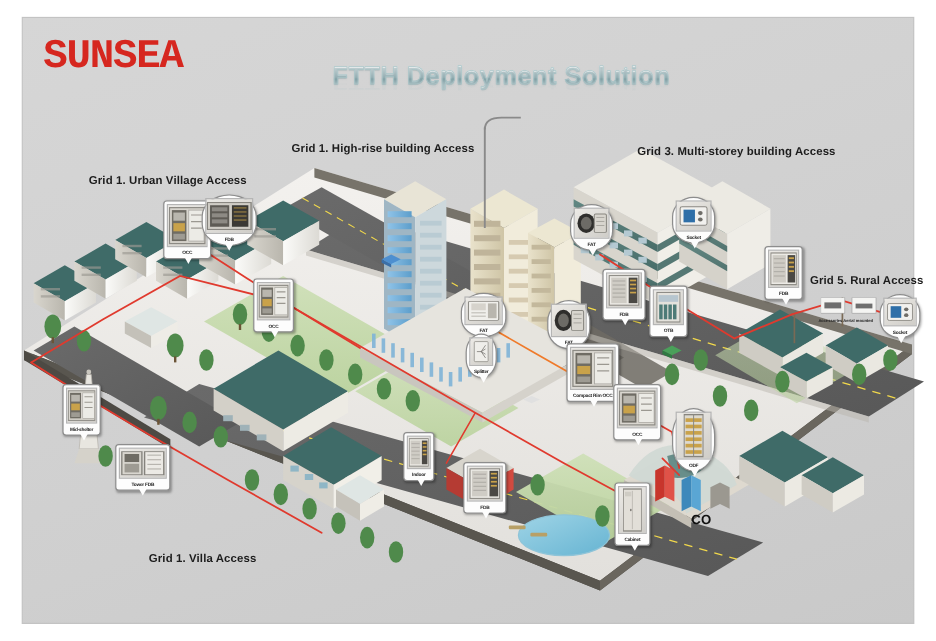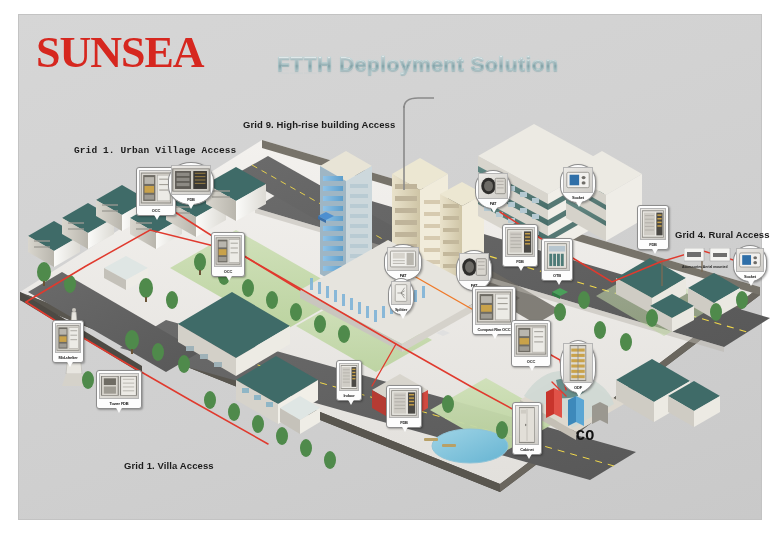--- a/index.html
+++ b/index.html
@@ -6,22 +6,22 @@
   body{width:780px;height:534px;overflow:hidden;font-family:"Liberation Sans",sans-serif;}
 
   #stage{position:relative;width:780px;height:534px;background:#ffffff;overflow:hidden;}
 
   
   .plate{position:absolute;left:18px;top:14px;width:744px;height:506px;
          background:linear-gradient(160deg,#d6d6d6 0%,#d2d2d2 38%,#cfcfcf 62%,#c9c9c9 100%);
          box-shadow:0 0 0 1px #c3c3c3 inset;}
 
   
-  .logo{position:absolute;left:36px;top:31px;font-size:44px;font-weight:bold;letter-spacing:-1px;
-        color:#d6271f;font-family:Liberation Serif, serif;line-height:1;}
+  .logo{position:absolute;left:36px;top:31px;font-size:34px;font-weight:bold;letter-spacing:-1px;
+        color:#d6271f;font-family:Liberation Mono, monospace;line-height:1;}
 
   
   .title-wrap{position:absolute;left:277px;top:52px;width:300px;height:44px;}
   .title{font-size:21px;font-weight:bold;letter-spacing:.5px;
          font-family:"Liberation Sans",sans-serif;
          background:linear-gradient(180deg,#eef4f4 0%,#ffffff 26%,#b8cdd0 52%,#8fb0b5 58%,#dfeaeb 78%,#f4f8f8 100%);
          -webkit-background-clip:text;background-clip:text;color:transparent;
          -webkit-text-stroke:.6px #a9c3c6;
          text-shadow:0 1px 1px rgba(120,150,155,.55);white-space:nowrap;}
   .title-refl{font-size:21px;font-weight:bold;letter-spacing:.5px;white-space:nowrap;
@@ -40,22 +40,22 @@
   
   .cal{position:absolute;background:#fdfdfd;border:1px solid #8d8d8d;border-radius:3px;
        box-shadow:1px 1px 2px rgba(0,0,0,.30);}
   .cal .ph{position:absolute;left:2px;top:2px;right:2px;bottom:9px;border:1px solid #b5b5b5;
        background:linear-gradient(145deg,#eceae6,#cfcdc8);overflow:hidden;}
   .cal .lb{position:absolute;left:0;right:0;bottom:0px;height:9px;line-height:9px;text-align:center;
        font-size:4px;font-weight:bold;color:#222;font-family:"Liberation Sans",sans-serif;
        letter-spacing:-.2px;white-space:nowrap;overflow:hidden;}
   .cal .tail{position:absolute;width:0;height:0;border-style:solid;}
   .cal.round{border-radius:50%/42%;}
-  .colbl{position:absolute;font-size:15px;font-weight:bold;color:#111;letter-spacing:.3px;
-       font-family:Liberation Mono, monospace;}
+  .colbl{position:absolute;font-size:11px;font-weight:bold;color:#111;letter-spacing:.3px;
+       font-family:Liberation Sans, sans-serif;}
 
   .micro{position:absolute;font-size:3.4px;color:#222;white-space:nowrap;font-weight:bold;
        font-family:"Liberation Sans",sans-serif;}
 </style>
 </head>
 <body>
 
 <div id="stage">
 
   <div class="plate"></div>
@@ -552,23 +552,24 @@
 
   <div class="logo">
     <span>SUNSEA</span>
   </div>
 
   <div class="title-wrap">
     <div class="title">FTTH Deployment Solution</div>
     <div class="title-refl">FTTH Deployment Solution</div>
   </div>
 
-  <div class="gh" id="gh1" style="left: 74px; top: 145px; font-family: Liberation Mono, monospace;">Grid 1. Urban Village Access</div>
-  <div class="gh" id="gh2" style="left: 243px; top: 119px;">Grid 9. High-rise building Access</div>
-  <div class="gh" id="gh4" style="left: 675px; top: 229px;">Grid 4. Rural Access</div>
+  <div class="gh" id="gh1" style="left: 74px; top: 145px;">Grid 1. Urban Village Access</div>
+  <div class="gh" id="gh2" style="left: 243px; top: 119px;">Grid 1. High-rise building Access</div>
+  <div class="gh" id="gh3" style="left: 531px; top: 121px;">Grid 3. Multi-storey building Access</div>
+  <div class="gh" id="gh4" style="left: 675px; top: 229px;">Grid 5. Rural Access</div>
   <div class="gh" id="gh5" style="left: 124px; top: 460px;">Grid 1. Villa Access</div>
 
   <div class="colbl" style="left:576px;top:428px;">CO</div>
 
   <div id="rural-strip" style="position:absolute;left:684px;top:248px;width:78px;height:22px;">
     <svg viewBox="0 0 78 22" width="78" height="22">
       <rect x="0" y="0" width="20" height="13" fill="#f4f4f2" stroke="#9a9a9a" stroke-width=".5"></rect>
       <rect x="3" y="4" width="14" height="5" fill="#6e6e6e"></rect>
       <rect x="26" y="0" width="20" height="13" fill="#f4f4f2" stroke="#9a9a9a" stroke-width=".5"></rect>
       <rect x="29" y="5" width="14" height="4" fill="#6e6e6e"></rect>

